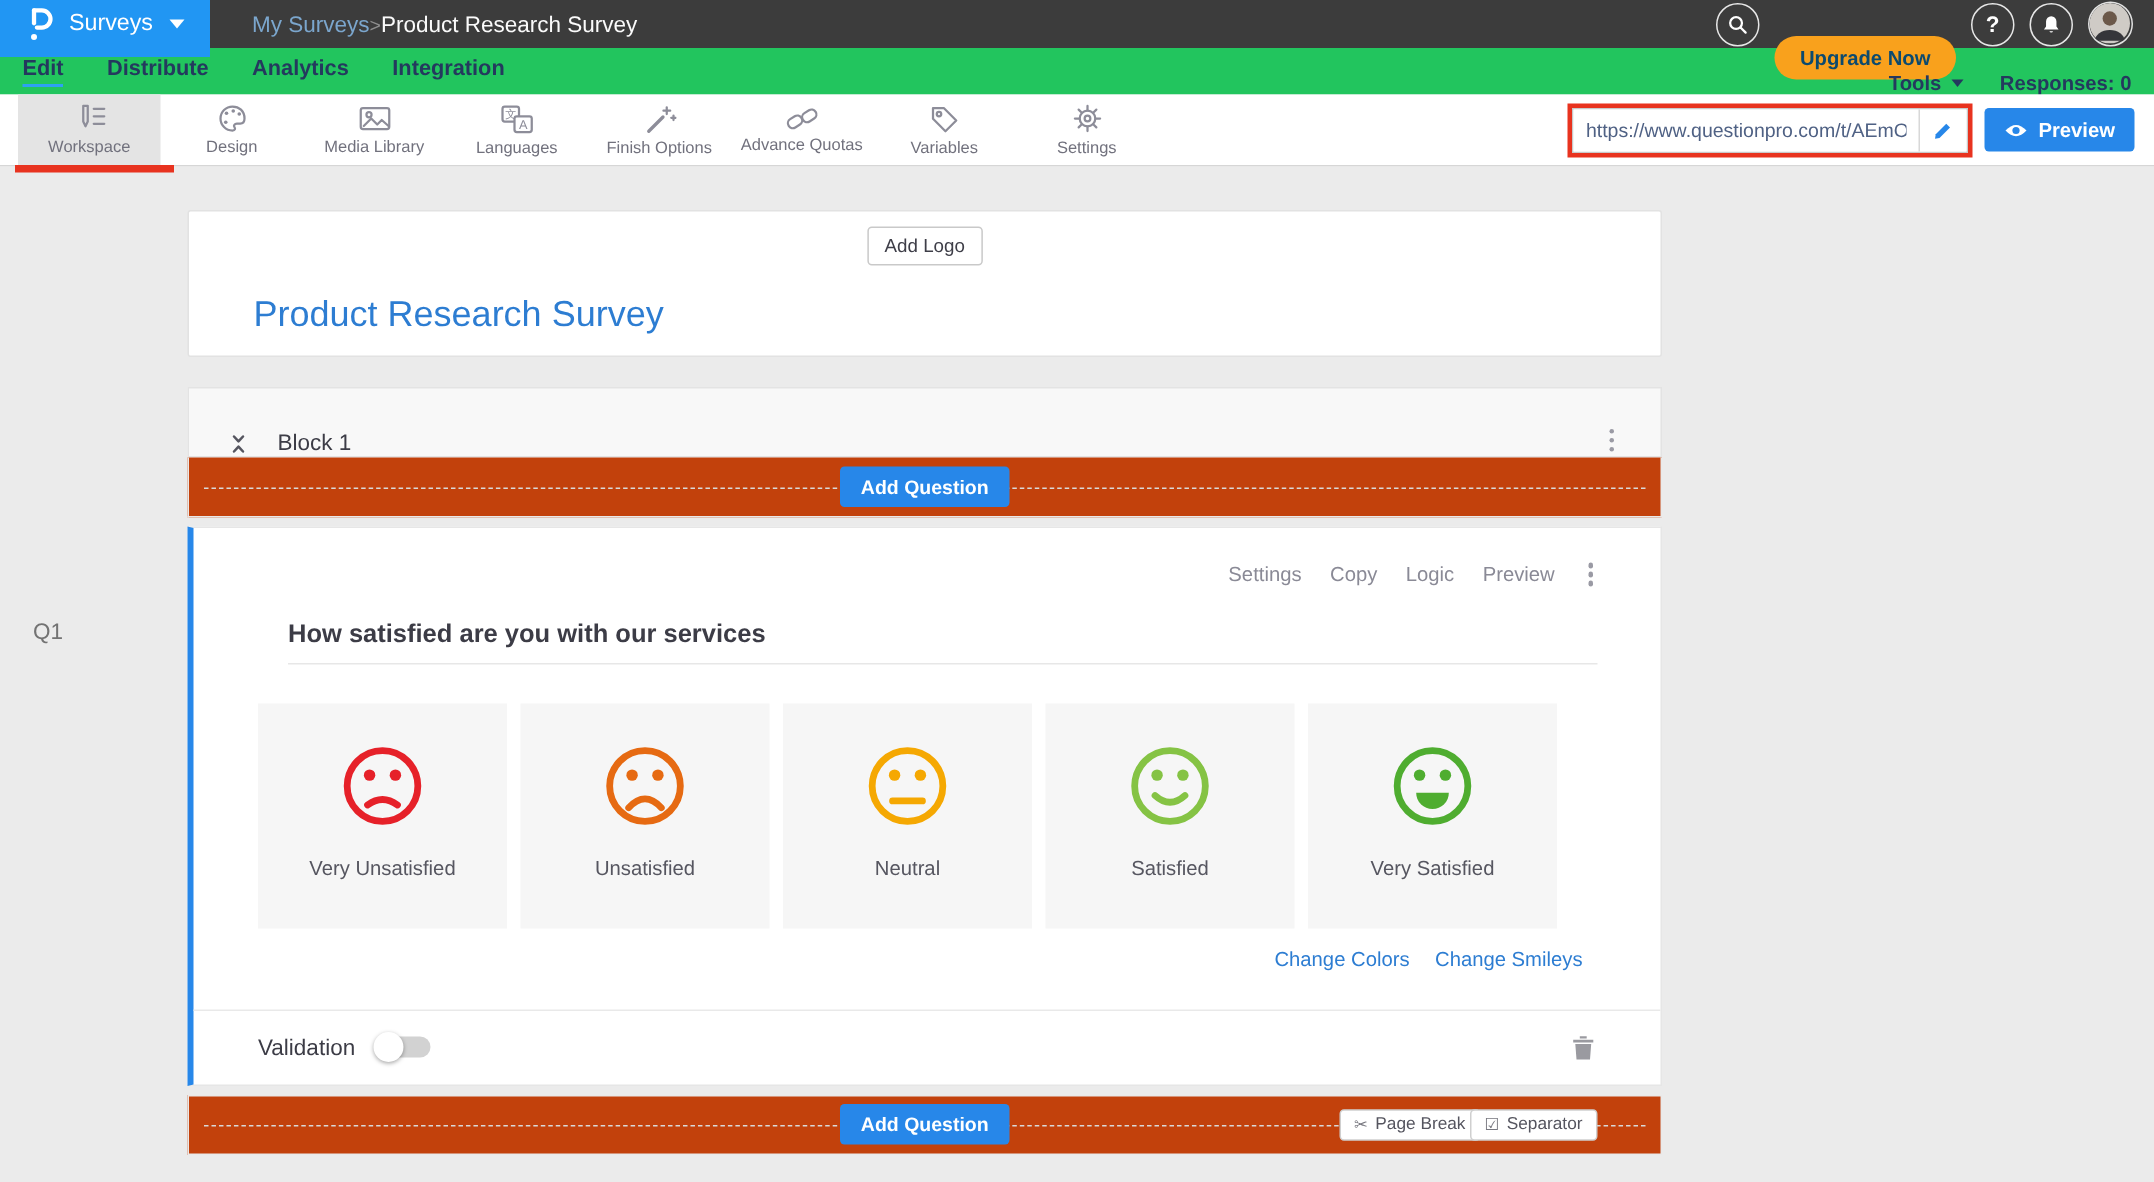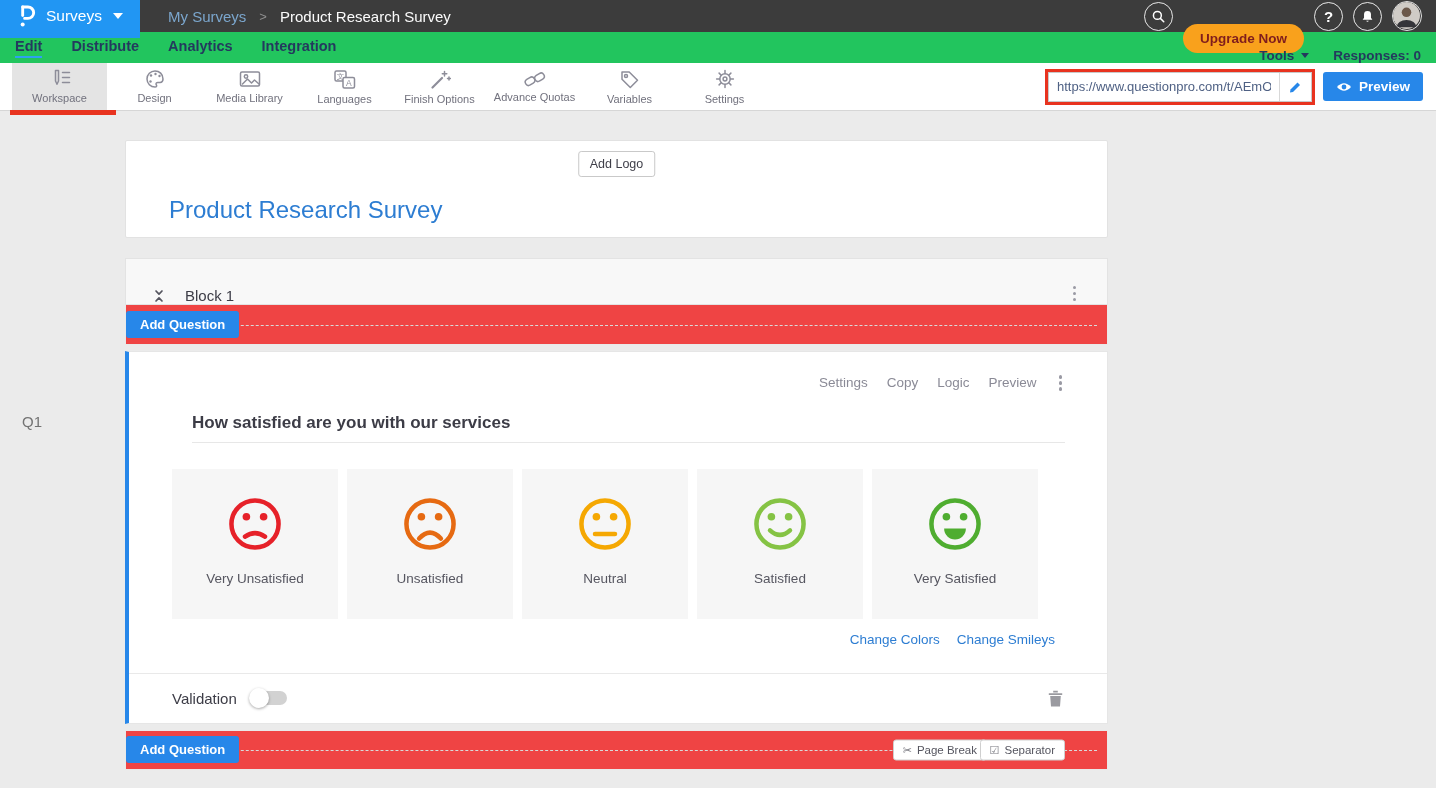--- a/index.html
+++ b/index.html
@@ -5,28 +5,28 @@
   * { margin:0; padding:0; box-sizing:border-box; }
   html,body { width:1436px; height:788px; overflow:hidden; }
   body { font-family:"Liberation Sans", sans-serif; background:#ebebeb; color:#3c3c46; }
   svg { display:block; }
 
   
   .topbar { height:32px; background:#3c3c3c; display:flex; align-items:center; }
   .brand { width:140px; height:44px; background:#2196f3; display:flex; align-items:center; padding-left:16px; gap:9px; cursor:pointer; }
   .brand-label { color:#fff; font-size:15.5px; font-weight:500; }
   .caret-down { width:0; height:0; border-left:5px solid transparent; border-right:5px solid transparent; border-top:6px solid #fff; margin-left:2px; }
-  .breadcrumb { display:flex; align-items:center; gap:13px; margin-left:28px; font-size:15px; }
+  .breadcrumb { display:flex; align-items:center; gap:0; margin-left:28px; font-size:15px; }
   .bc-parent { color:#7ba6cd; cursor:pointer; }
   .bc-sep { color:#8f8f8f; font-size:13px; }
   .bc-current { color:#fbfbfb; }
   .topbar-right { margin-left:auto; display:flex; align-items:center; gap:10px; padding-right:14px; }
   .icon-circle { width:29px; height:29px; border:1.5px solid rgba(255,255,255,.88); border-radius:50%; display:flex; align-items:center; justify-content:center; color:#fff; cursor:pointer; flex:0 0 auto; }
   .help-q { font-size:15px; font-weight:700; color:#fff; }
-  .upgrade-btn { height:29px; padding:0 17px; background:#f9a11c; border:none; border-radius:15px; color:#7f1d1d; font-size:13.5px; font-weight:700; cursor:pointer; font-family:inherit;margin-top:44px; }
+  .upgrade-btn { height:29px; padding:0 17px; background:#f9a11c; border:none; border-radius:15px; color:#0c4a6e; font-size:13.5px; font-weight:700; cursor:pointer; font-family:inherit;margin-top:44px; }
   .avatar { width:30px; height:30px; border-radius:50%; overflow:hidden; border:1.5px solid rgba(255,255,255,.85); cursor:pointer; }
 
   
   .navrow { height:31px; background:#22c55e; display:flex; align-items:center; padding:0 15px; }
   .nav-tab { font-size:14.5px; font-weight:700; color:#24395e; margin-right:29px; cursor:pointer; padding-bottom:2px; border-bottom:2px solid transparent; }
   .nav-tab.active { border-bottom-color:#2ea1f2; }
   .nav-right { margin-left:auto; display:flex; gap:24px;margin-top:16px; }
   .tools-menu { font-size:13.5px; font-weight:700; color:#24395e; cursor:pointer; display:flex; align-items:center; gap:5px; }
   .caret-down.dark { border-top-color:#24395e; border-left-width:4px; border-right-width:4px; border-top-width:5px; }
   .responses { font-size:13.5px; font-weight:700; color:#24395e; cursor:pointer; }
@@ -54,21 +54,21 @@
   .add-logo-btn { position:absolute; top:10px; left:50%; transform:translateX(-50%); background:#fff; border:1px solid #c9c9c9; border-radius:3px; font-size:12.5px; color:#3e3e48; padding:5px 11px; cursor:pointer; font-family:inherit; }
   .survey-title { position:absolute; left:43px; top:55px; font-size:24px; font-weight:500; color:#2d7dd2; cursor:text; }
 
   .block-header { height:47px; background:#f8f8f8; border:1px solid #e3e3e3; display:flex; align-items:flex-end; padding:0 28px 0 25px; }
   .collapse-icon { stroke:#55555f; stroke-width:1.7; fill:none; stroke-linecap:round; stroke-linejoin:round; cursor:pointer; }
   .block-title { font-size:15px; font-weight:500; margin-left:18px; cursor:text; }
   .vdots { display:inline-flex; flex-direction:column; gap:2.5px; cursor:pointer; padding:3px; }
   .vdots i { width:3.5px; height:3.5px; border-radius:50%; background:#9a9aa4; }
   .block-header .vdots { margin-left:auto; }
 
-  .strip { height:40px; background:#ef4444; border:1px solid #e9e9e9; border-top:none; position:relative; display:flex; align-items:center; }
+  .strip { height:40px; background:#c2410c; border:1px solid #e9e9e9; border-top:none; position:relative; display:flex; align-items:center; justify-content:center; }
   .strip.bottom { border-top:1px solid #e9e9e9; margin-top:6px; }
   .strip::before { content:""; position:absolute; left:10px; right:10px; top:50%; border-top:1px dashed #d9d9d9; }
   .add-q-btn { position:relative; z-index:1; background:#2787e9; border:none; border-radius:3px; color:#fff; font-size:13px; font-weight:700; padding:6px 14px; cursor:pointer; font-family:inherit; }
   .mini-btn { position:absolute; z-index:1; top:50%; transform:translateY(-50%); background:#fff; border:1px solid #cfcfcf; border-radius:3px; font-size:11.5px; color:#55555f; padding:3px 9px; display:flex; align-items:center; gap:5px; cursor:pointer; font-family:inherit; }
   .mini-btn .mb-icon { font-size:11px; color:#77777f; }
   .mini-btn.pagebreak { right:120px; }
   .mini-btn.separator { right:42px; }
 
   .question-card { background:#fff; border:1px solid #e6e6e6; border-left:4px solid #2787e9; margin-top:6px; padding:20px 42px 0 43px; }
   .q-actions { display:flex; justify-content:flex-end; align-items:center; gap:19px; font-size:13.5px; color:#8a8a96; }

